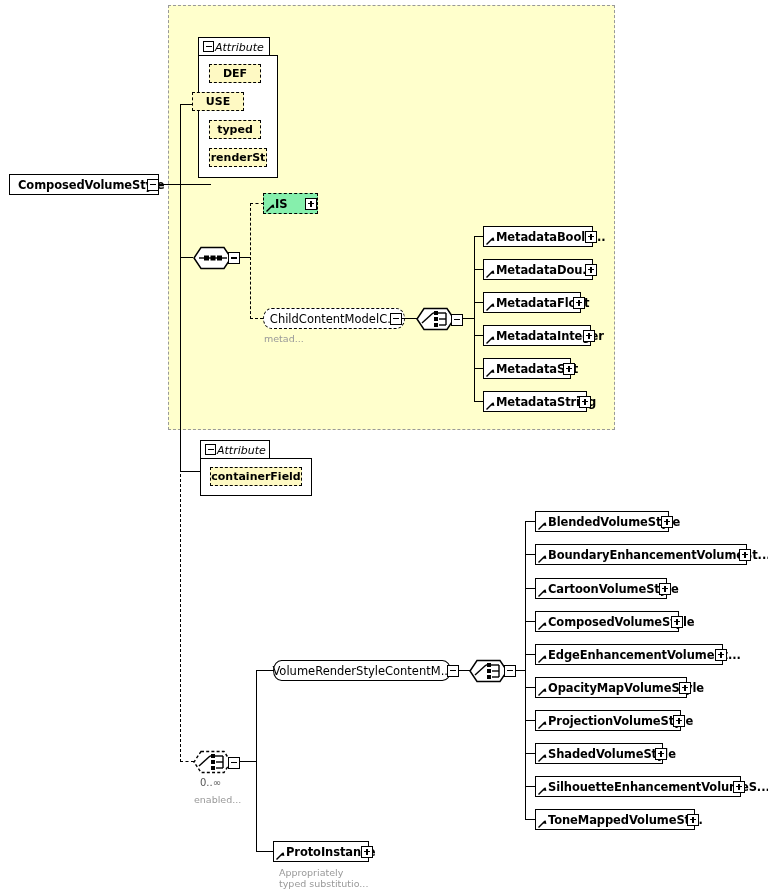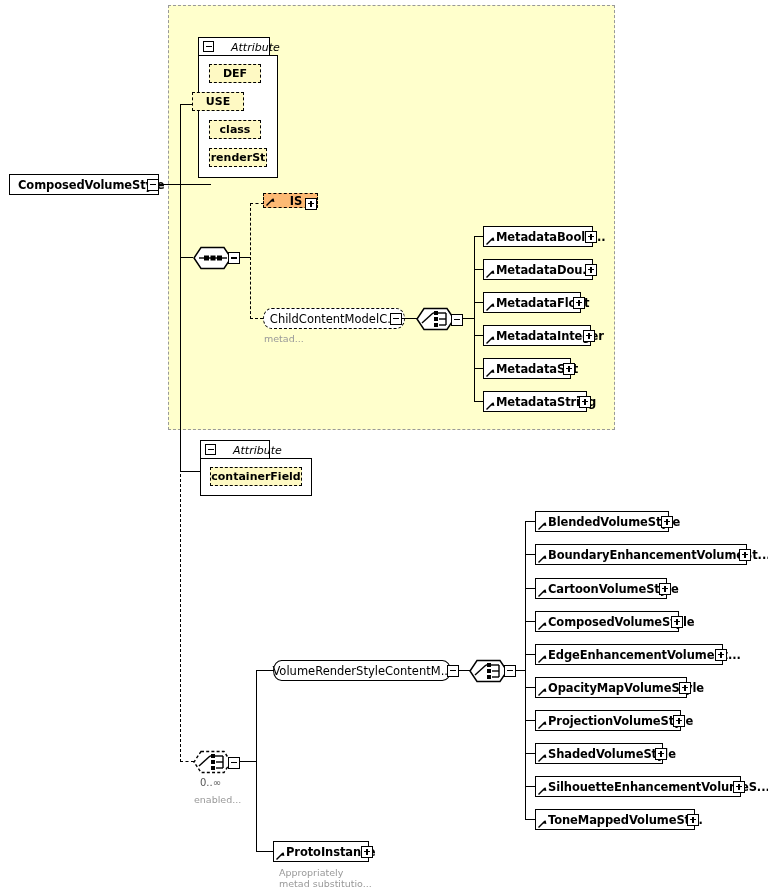--- a/index.html
+++ b/index.html
@@ -26,28 +26,28 @@
   .expander{position:absolute;width:11px;height:11px;box-sizing:border-box;
             border:1.4px solid #000;background:#fff;}
   .expander::before{content:"";position:absolute;left:1.5px;top:4px;width:6px;height:1.4px;background:#000;}
 
   
   .boxexp{position:absolute;width:12px;height:12px;box-sizing:border-box;border:1.5px solid #000;background:#fff;}
   .boxexp::before{content:"";position:absolute;left:2px;top:4.3px;width:6px;height:1.5px;background:#000;}
   .boxexp.plus::after{content:"";position:absolute;left:4.3px;top:2px;width:1.5px;height:6px;background:#000;}
 
   
-  .dbox{position:absolute;box-sizing:border-box;background:#fdba74;border:1.5px dashed #000000;
-        height:15px;display:flex;align-items:center;white-space:nowrap;justify-content:center;}
+  .dbox{position:absolute;box-sizing:border-box;background:#86efac;border:1.5px dashed #000000;
+        height:21px;display:flex;align-items:center;white-space:nowrap;}
   .dbox .lbl{font-size:11.5px;font-weight:bold;color:#000;padding-left:11px;}
 
   
   .attr-panel{position:absolute;box-sizing:border-box;border:1.5px solid #000;background:#fff;}
   .attr-tab{position:absolute;box-sizing:border-box;border:1.5px solid #000;border-bottom:none;background:#fff;
-            height:19px;display:flex;align-items:center;padding-left:32px;}
+            height:19px;display:flex;align-items:center;padding-left:16px;}
   .attr-tab .lbl{font-size:11px;font-style:italic;color:#000;}
   .attr-item{position:absolute;box-sizing:border-box;border:1.4px dashed #000;background:#fef9c3;height:19px;
              display:flex;align-items:center;justify-content:center;}
   .attr-item .lbl{font-size:11px;font-weight:bold;color:#000;}
 
   
   .gbox{position:absolute;box-sizing:border-box;background:#fff;border:1.5px solid #000;
         border-radius:9px/11px;height:21px;display:flex;align-items:center;justify-content:center;white-space:nowrap;}
   .gbox.dashed{border-style:dashed;}
   .gbox .lbl{font-size:11.5px;color:#000;padding:0 9px;}
@@ -97,21 +97,21 @@
     <span class="lbl">DEF</span>
   </div>
 
   <div class="shadow" style="left:212px;top:96px;width:52px;height:19px;"></div>
   <div class="attr-item" style="left:192px;top:92px;width:52px;">
     <span class="lbl">USE</span>
   </div>
 
   <div class="shadow" style="left:212px;top:124px;width:52px;height:19px;"></div>
   <div class="attr-item" style="left:209px;top:120px;width:52px;">
-    <span class="lbl">class</span>
+    <span class="lbl">typed</span>
   </div>
 
   <div class="shadow" style="left:212px;top:152px;width:58px;height:19px;"></div>
   <div class="attr-item" style="left:209px;top:148px;width:58px;">
     <span class="lbl">renderSt</span>
   </div>
 
   <div class="ln v" style="left:180px;top:184px;height:74px;"></div>
   <div class="ln h" style="left:180px;top:257px;width:13px;"></div>
 
@@ -418,15 +418,15 @@
   <div class="shadow" style="left:278px;top:849px;width:96px;height:20px;"></div>
   <div class="ebox" style="left:273px;top:841px;width:96px;">
     <svg class="refarrow" viewBox="0 0 9 9">
       <path d="M0.5,8.5 L7,2" stroke="#000" stroke-width="1.4" fill="none"></path>
         <path d="M7.6,1.2 L8.4,5 L4.4,4.2 Z" fill="#000"></path>
     </svg>
     <span class="lbl">ProtoInstance</span>
   </div>
   <div class="boxexp plus" style="left:361px;top:845.5px;"></div>
   <div class="anno" style="left:279px;top:867px;">Appropriately</div>
-  <div class="anno" style="left:279px;top:878px;">metad substitutio...</div>
+  <div class="anno" style="left:279px;top:878px;">typed substitutio...</div>
 
 </div>
 
 </body></html>

